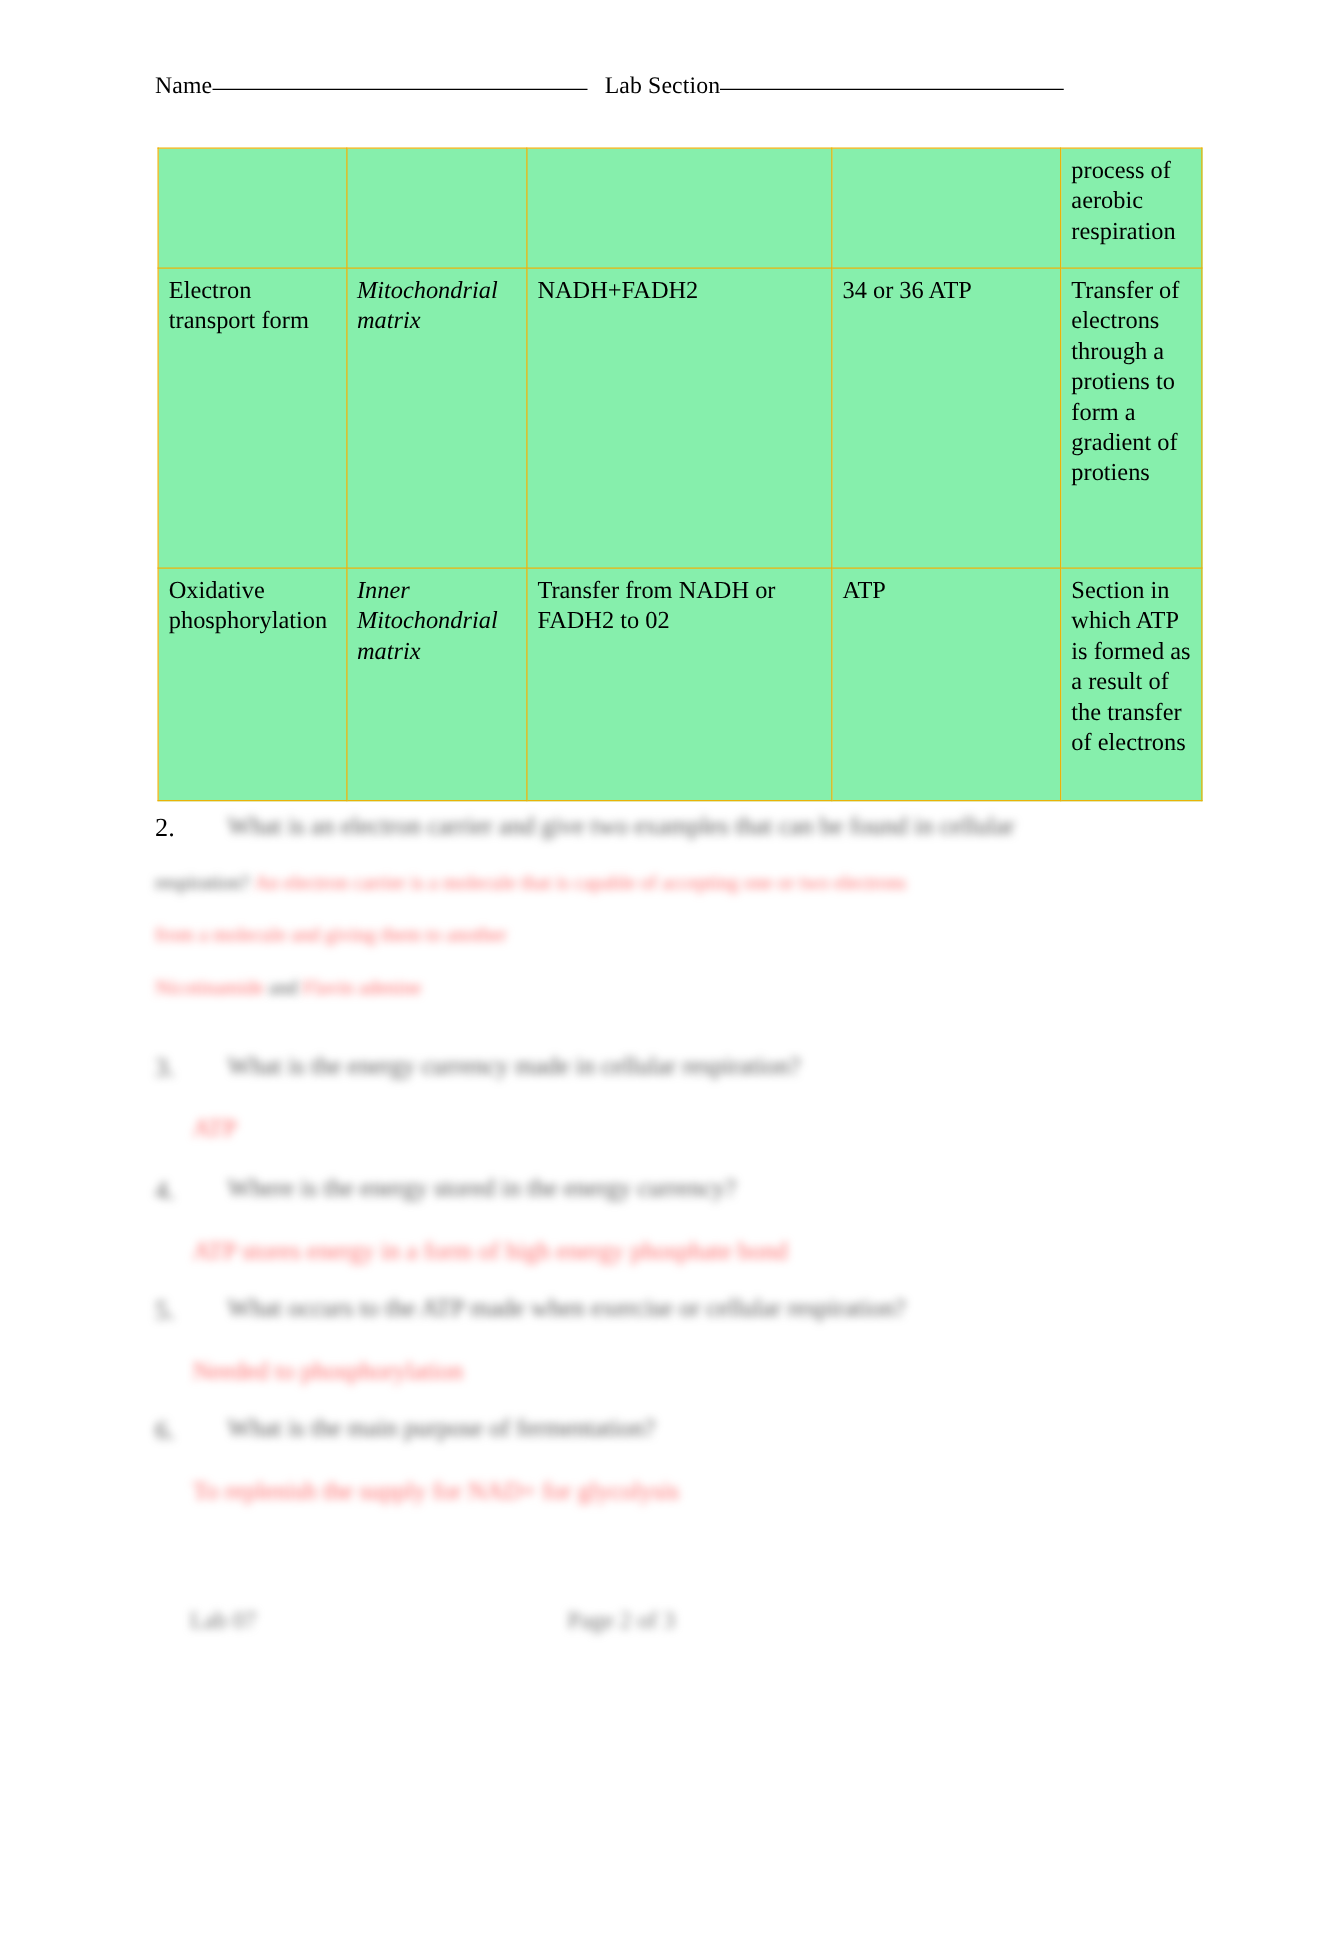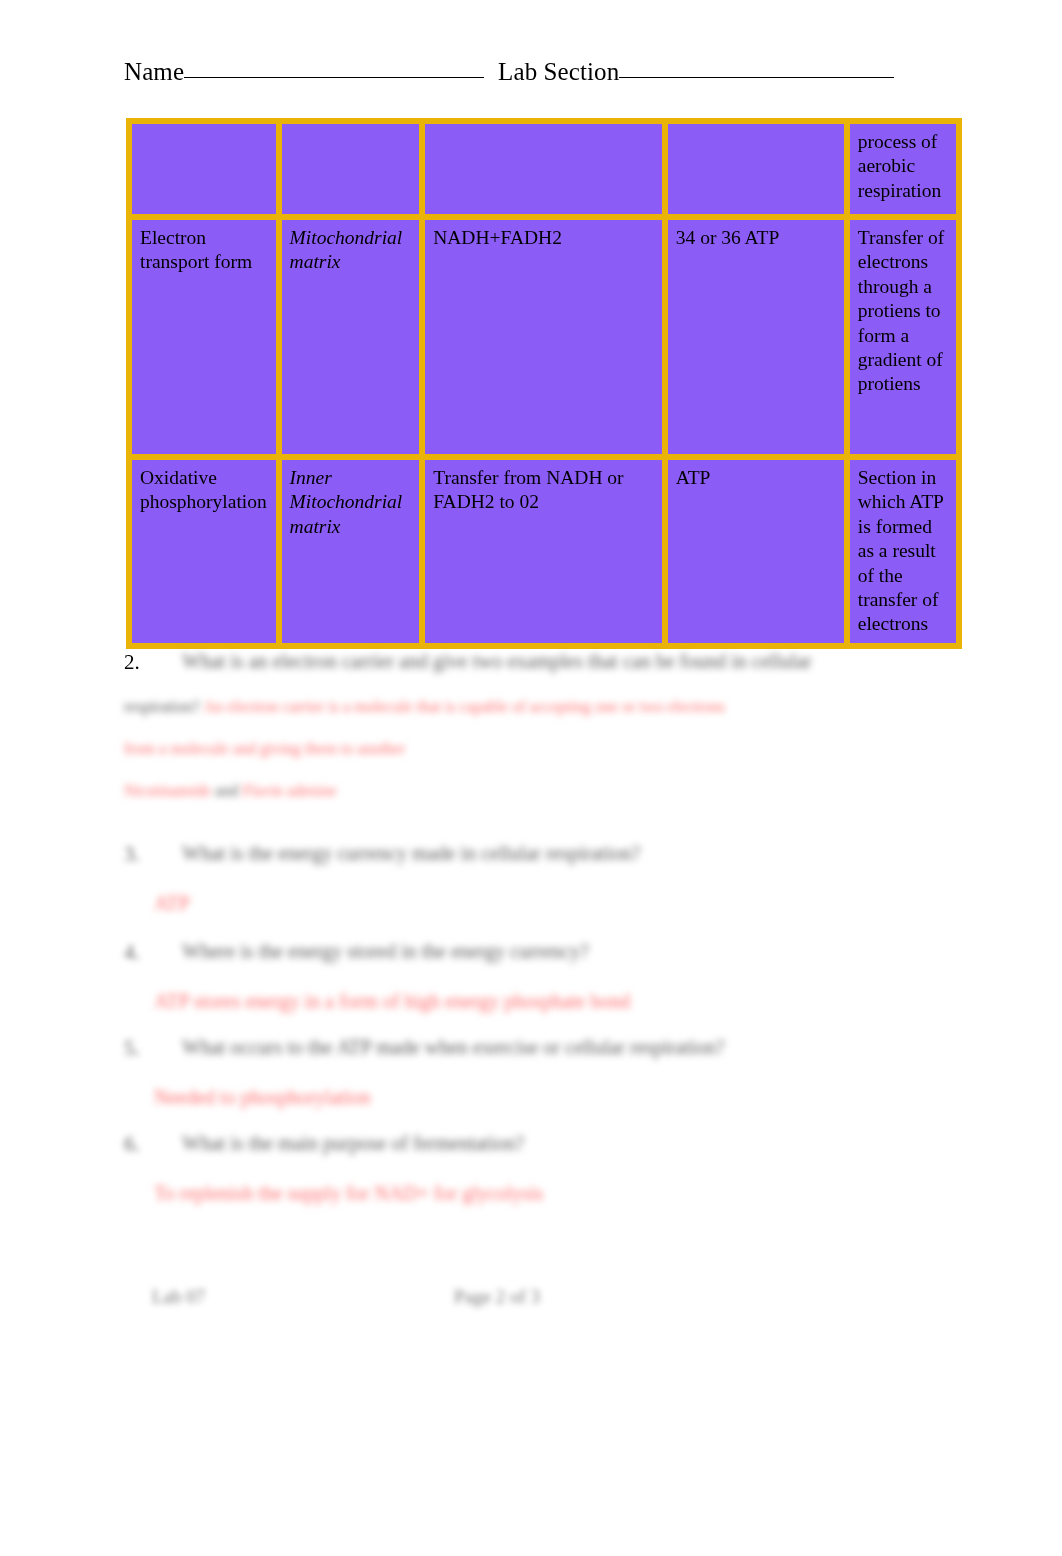--- a/index.html
+++ b/index.html
@@ -25,21 +25,21 @@
 
   
   .header-row {
     position: absolute;
     left: 124px;
     top: 58px;
     width: 810px;
     height: 30px;
     display: flex;
     align-items: baseline;
-    font-size: 25px;
+    font-size: 19px;
     white-space: nowrap;
   }
   .header-label { letter-spacing: .1px; }
   .rule {
     display: inline-block;
     border-bottom: 1.6px solid #000;
     height: 1px;
     position: relative;
     top: -2px;
   }
@@ -51,24 +51,24 @@
     position: absolute;
     left: 126px;
     top: 118px;
     width: 836px;
     border-collapse: collapse;
     table-layout: fixed;
     font-size: 19.5px;
     line-height: 1.25;
   }
   .tbl td {
-    border: 6px solid #eab308;
+    border: 1px solid #eab308;
     vertical-align: top;
     padding: 6px 7px 6px 8px;
-    background: #8b5cf6;
+    background: #86efac;
   }
   .c1 { width: 148px; }
   .c2 { width: 142px; font-style: italic; }
   .c3 { width: 240px; }
   .c4 { width: 180px; }
   .c5 { width: 111px; }
 
   .center { text-align: left; }
 
   tr.r1 td { height: 96px; }

